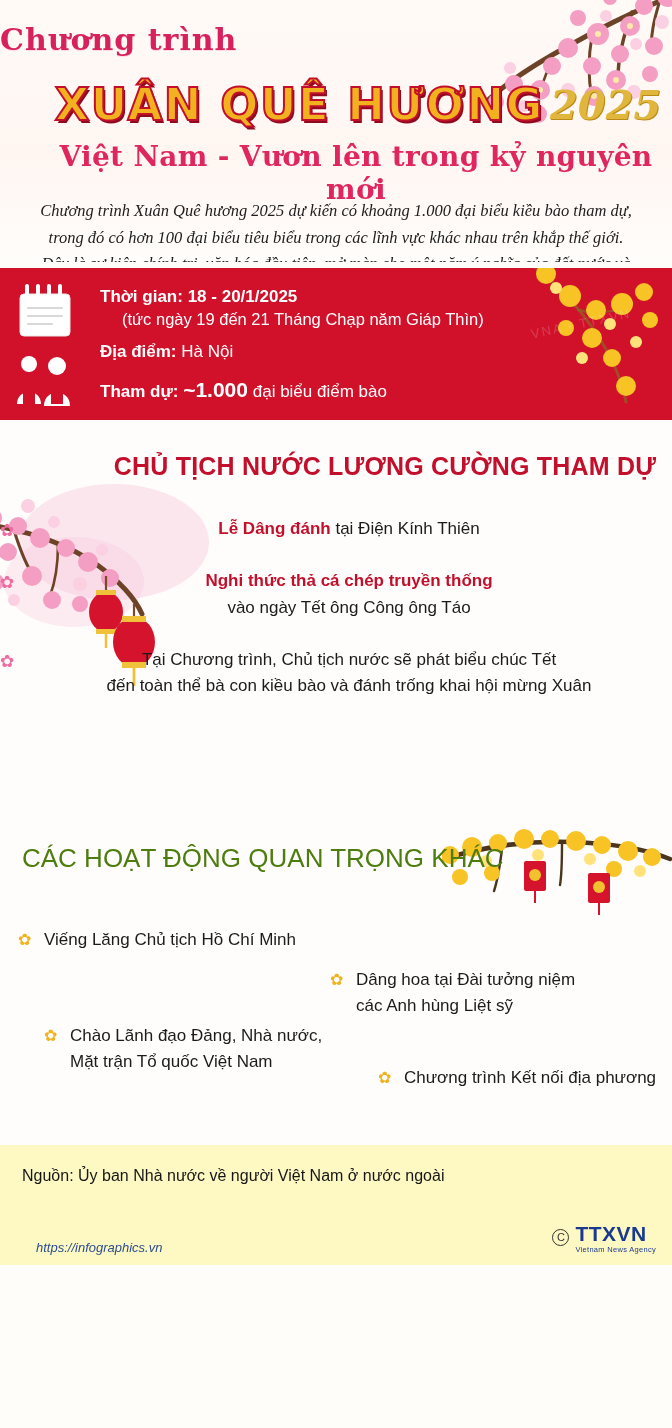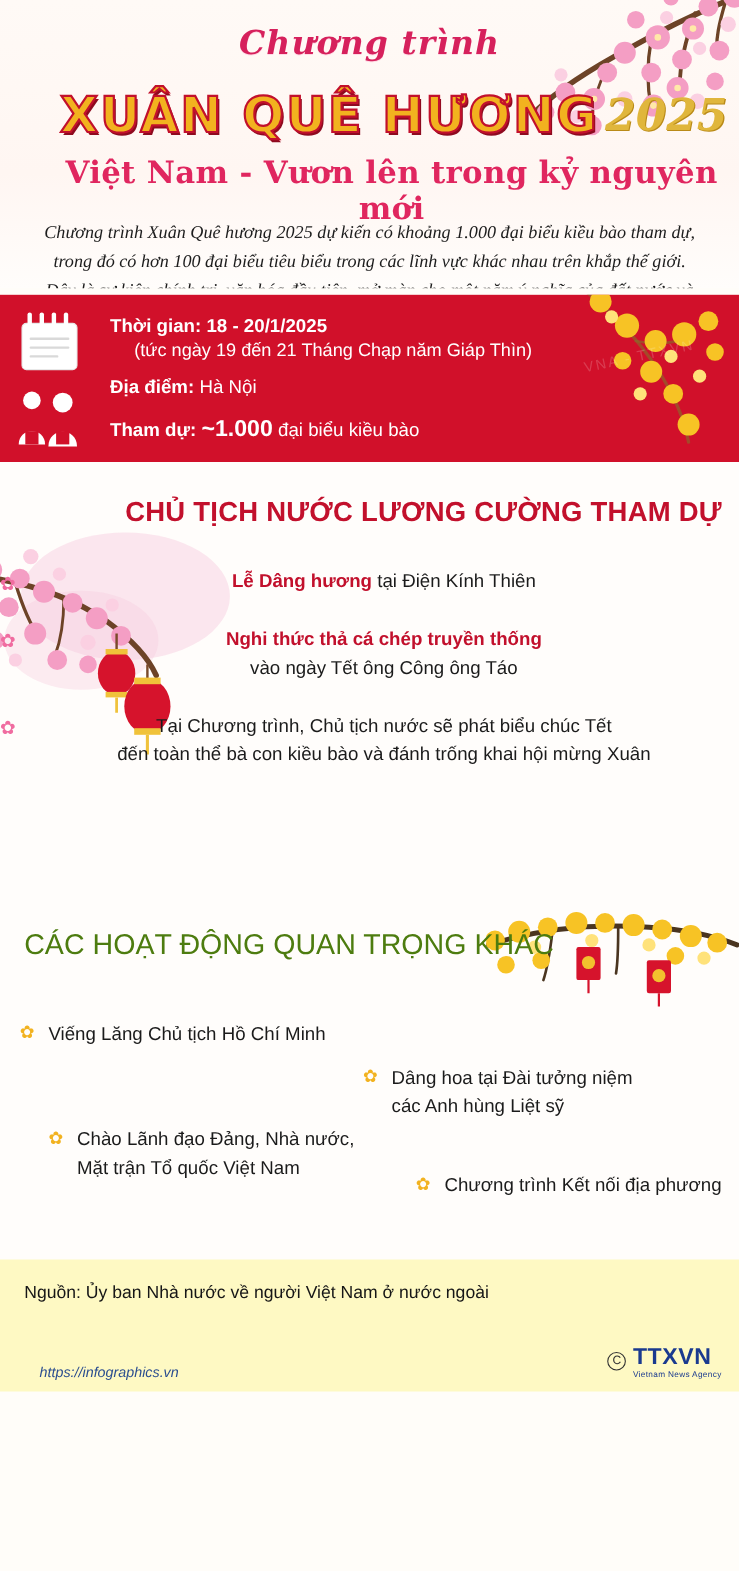--- a/index.html
+++ b/index.html
@@ -28,23 +28,21 @@
   }
   .blossom-top-right {
     position: absolute;
     right: -10px; top: -18px;
     width: 290px; height: 210px;
     pointer-events: none;
   }
   .script-title {
     position: absolute;
     top: 22px; left: 0; right: 0;
-    text-align: center;
     font-family: "DejaVu Serif", serif;
-    font-style: italic;
     font-weight: bold;
     font-size: 30px;
     color: #d6215c;
     letter-spacing: 1px;
     text-shadow: 0 1px 0 #ffd9e4;
   }
   .main-title-wrap {
     position: absolute;
     top: 78px; left: 0; right: 0;
     text-align: center;
@@ -375,21 +373,21 @@
         <b>18 - 20/1/2025</b>
       </div>
       <div class="bl-sub" style="margin-bottom:10px;">(tức ngày 19 đến 21 Tháng Chạp năm Giáp Thìn)</div>
       <div class="bl-row" style="margin-bottom:10px;">
         <b>Địa điểm:</b>
         <span>Hà Nội</span>
       </div>
       <div class="bl-row">
         <b>Tham dự:</b>
         <span class="bl-big">~1.000</span>
-        <span>đại biểu kiều bào</span>
+        <span>đại biểu điểm bào</span>
       </div>
     </div>
   </div>
 
   <div class="sec1">
 
     <svg class="branch-left" viewBox="0 0 300 260">
       <ellipse cx="130" cy="70" rx="95" ry="58" fill="#f7c9dd" opacity="0.45"></ellipse>
       <ellipse cx="90" cy="110" rx="70" ry="45" fill="#f7c9dd" opacity="0.35"></ellipse>
       <path d="M0 52 C40 58 80 70 112 92 C134 108 150 124 158 142" stroke="#6d4327" stroke-width="5" fill="none" stroke-linecap="round"></path>
@@ -426,21 +424,21 @@
       <rect x="138" y="144" width="24" height="6" fill="#f0c23a"></rect>
       <rect x="138" y="190" width="24" height="6" fill="#f0c23a"></rect>
       <path d="M150 196 L150 214" stroke="#f0c23a" stroke-width="2.8"></path>
     </svg>
 
     <div class="sec1-title">CHỦ TỊCH NƯỚC LƯƠNG CƯỜNG THAM DỰ</div>
 
     <div class="sec1-items">
       <div class="s1-item">
         <span class="flower">✿</span>
-        <b>Lễ Dâng hương</b><span> tại Điện Kính Thiên</span>
+        <b>Lễ Dâng đánh</b><span> tại Điện Kính Thiên</span>
       </div>
       <div class="s1-item">
         <span class="flower">✿</span>
         <b>Nghi thức thả cá chép truyền thống</b>
         <div>vào ngày Tết ông Công ông Táo</div>
       </div>
       <div class="s1-item">
         <span class="flower">✿</span>
         <div>Tại Chương trình, Chủ tịch nước sẽ phát biểu chúc Tết</div>
         <div>đến toàn thể bà con kiều bào và đánh trống khai hội mừng Xuân</div>

